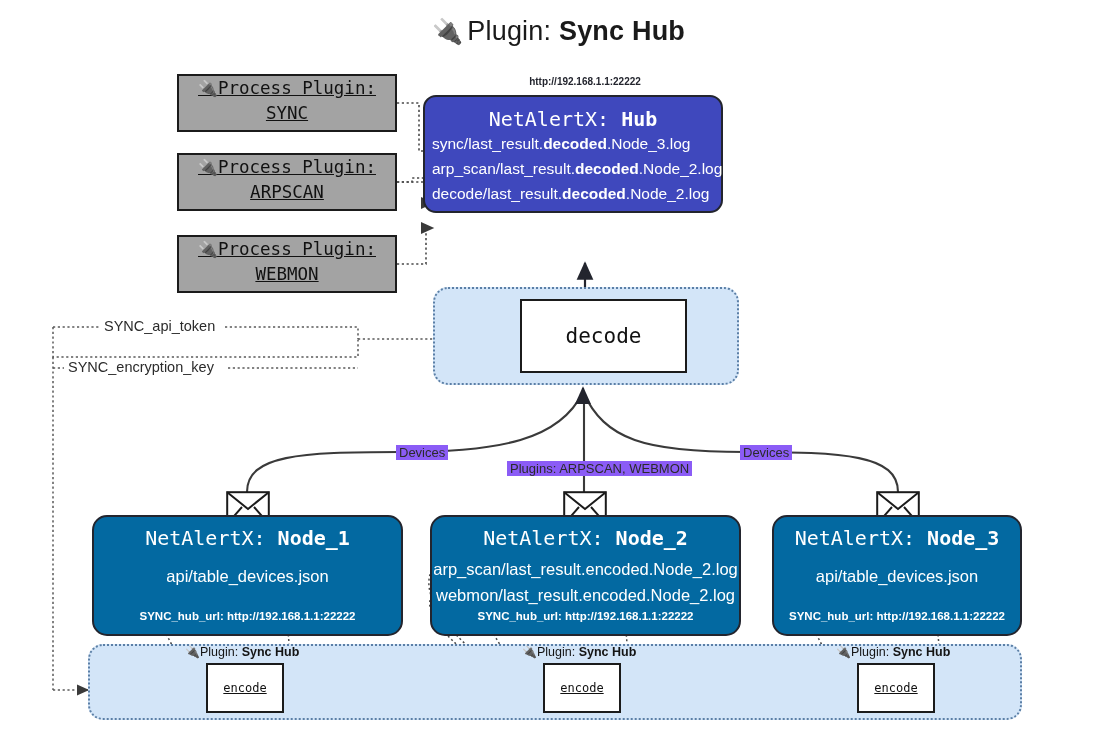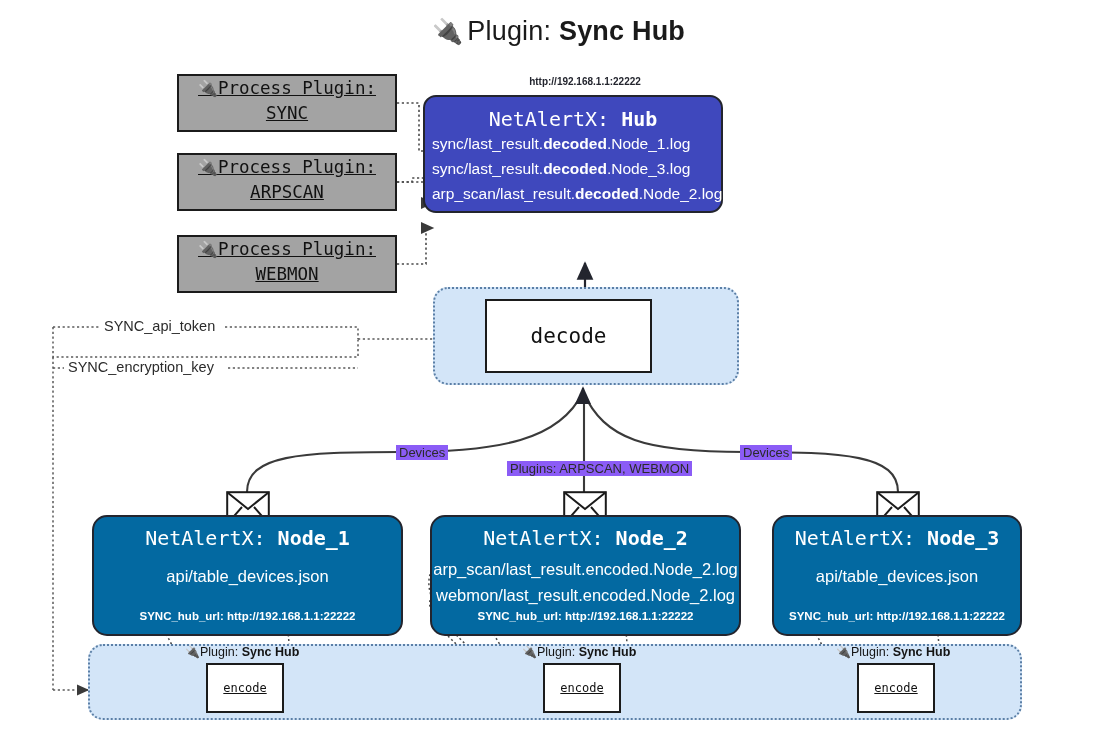--- a/index.html
+++ b/index.html
@@ -148,35 +148,32 @@
     <span class="l2">WEBMON</span>
   </div>
 
   <div id="hub-url" style="left:435px;top:76px;width:300px;">http://192.168.1.1:22222</div>
 
   <div id="hub-box" style="left:423px;top:95px;width:300px;height:118px;">
     <div id="hub-title">
       <span>NetAlertX: </span><span class="strong">Hub</span>
     </div>
     <div class="hub-line">
-      <span>sync/last_result.</span><span class="strong">decoded</span><span>.Node_1.log</span>
-    </div>
-    <div class="hub-line">
       <span>sync/last_result.</span><span class="strong">decoded</span><span>.Node_3.log</span>
     </div>
     <div class="hub-line">
       <span>arp_scan/last_result.</span><span class="strong">decoded</span><span>.Node_2.log</span>
     </div>
     <div class="hub-line">
       <span>decode/last_result.</span><span class="strong">decoded</span><span>.Node_2.log</span>
     </div>
   </div>
 
   <div class="bluezone" style="left:433px;top:287px;width:306px;height:98px;"></div>
-  <div class="wbox" id="decode-box" style="left:485px;top:299px;width:167px;height:74px;">decode</div>
+  <div class="wbox" id="decode-box" style="left:520px;top:299px;width:167px;height:74px;">decode</div>
 
   <div class="tokenlabel" style="left:100px;top:318px;">SYNC_api_token</div>
   <div class="tokenlabel" style="left:64px;top:359px;">SYNC_encryption_key</div>
 
   <div class="wlabel" style="left:396px;top:445px;">Devices</div>
   <div class="wlabel" style="left:740px;top:445px;">Devices</div>
   <div class="wlabel" style="left:507px;top:461px;">Plugins: ARPSCAN, WEBMON</div>
 
   <svg class="envelope" style="left:226px;top:491px;" width="44" height="34">
     <rect x="1.2" y="1.2" width="41.6" height="31.6" fill="#ffffff" stroke="#1b1b1b" stroke-width="2"></rect>

